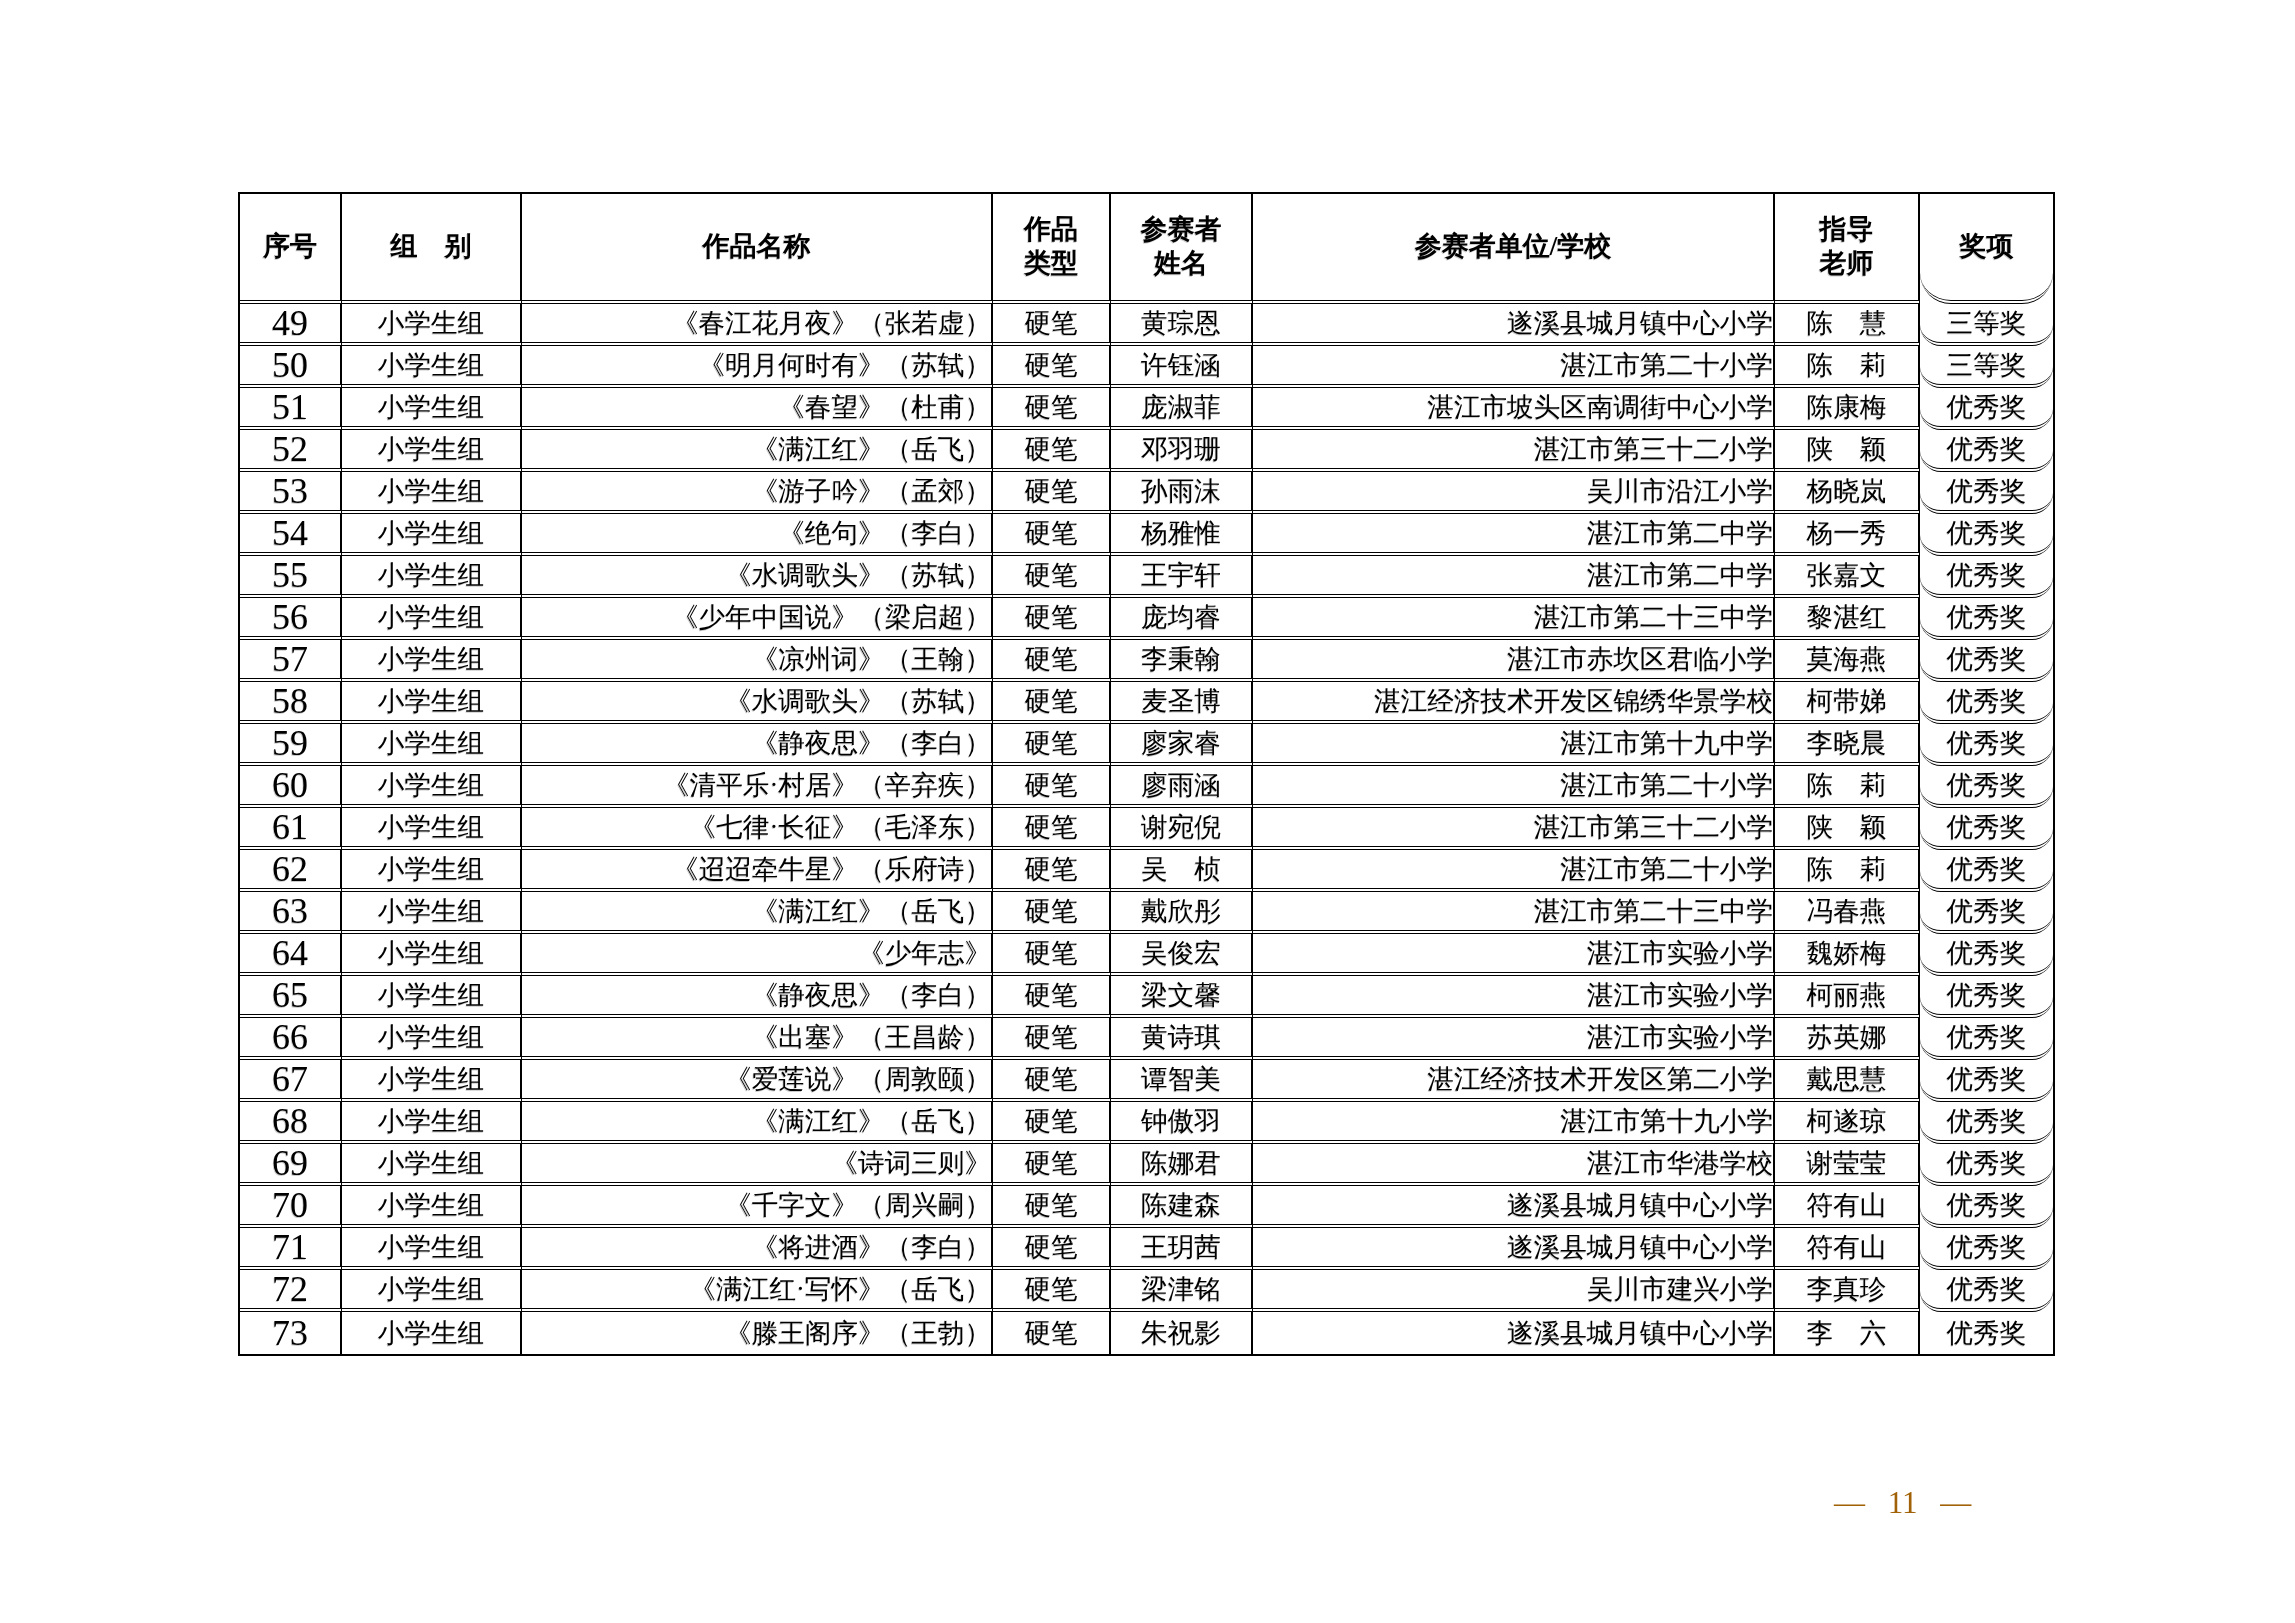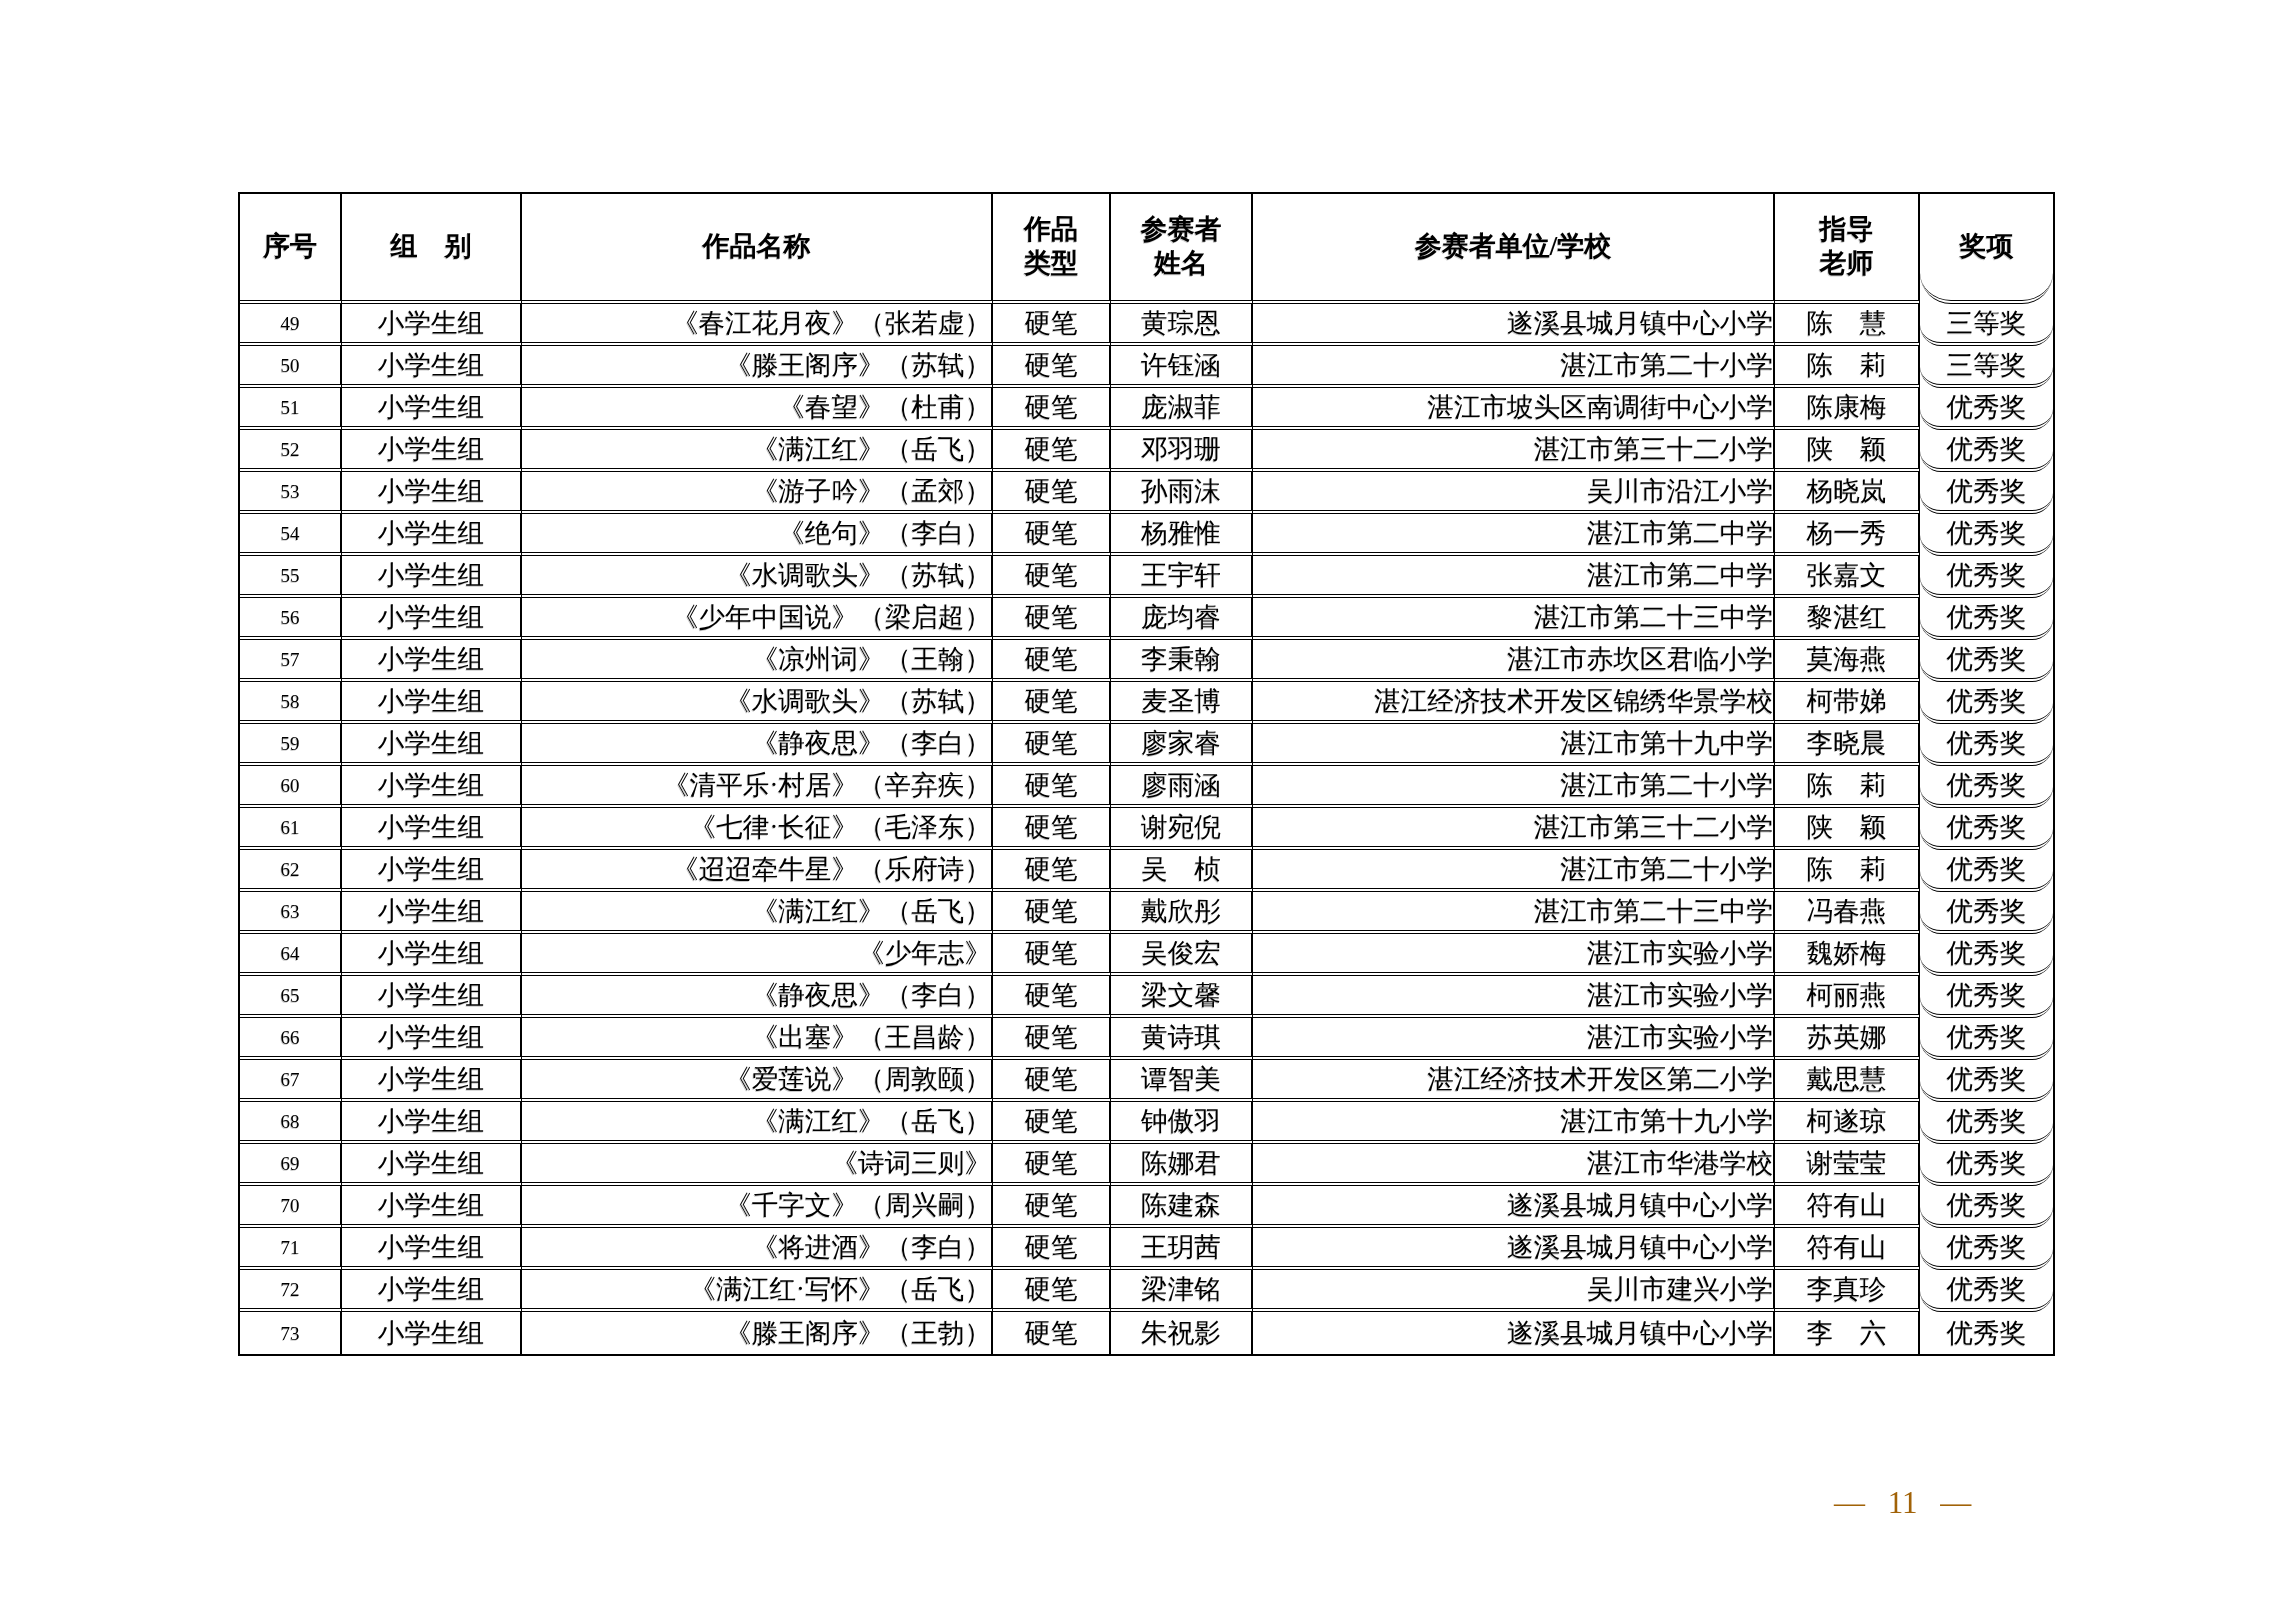--- a/index.html
+++ b/index.html
@@ -57,21 +57,21 @@
     text-align: center;
     white-space: pre-line;
   }
   .awards-table td {
     font-size: 26.6px;
     line-height: 1;
     text-align: center;
     white-space: nowrap;
   }
   .awards-table td.col-seq {
-    font-size: 19px;
+    font-size: 36px;
   }
   .awards-table td.align-left {
     text-align: right;
     padding-left: 9.5px;
   }
   .awards-table td.col-school {
     padding-left: 12.3px;
   }
   .page-number {
     position: absolute;
@@ -122,21 +122,21 @@
     <td class="col-title align-left">《春江花月夜》（张若虚）</td>
     <td class="col-type">硬笔</td>
     <td class="col-name">黄琮恩</td>
     <td class="col-school align-left">遂溪县城月镇中心小学</td>
     <td class="col-teacher">陈　慧</td>
     <td class="col-award">三等奖</td>
   </tr>
         <tr>
     <td class="col-seq">50</td>
     <td class="col-group">小学生组</td>
-    <td class="col-title align-left">《滕王阁序》（苏轼）</td>
+    <td class="col-title align-left">《明月何时有》（苏轼）</td>
     <td class="col-type">硬笔</td>
     <td class="col-name">许钰涵</td>
     <td class="col-school align-left">湛江市第二十小学</td>
     <td class="col-teacher">陈　莉</td>
     <td class="col-award">三等奖</td>
   </tr>
         <tr>
     <td class="col-seq">51</td>
     <td class="col-group">小学生组</td>
     <td class="col-title align-left">《春望》（杜甫）</td>

